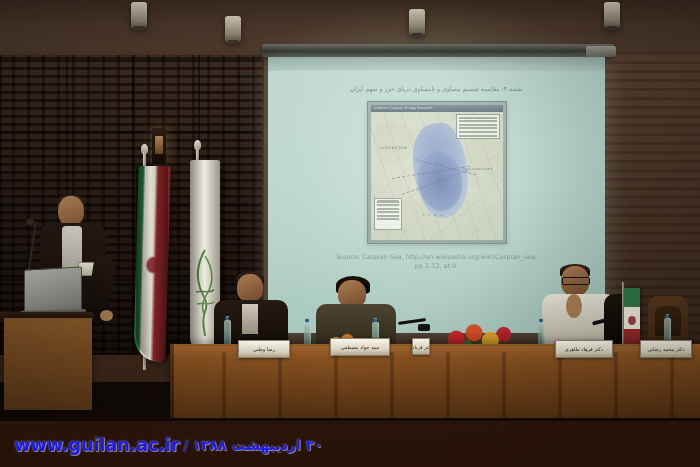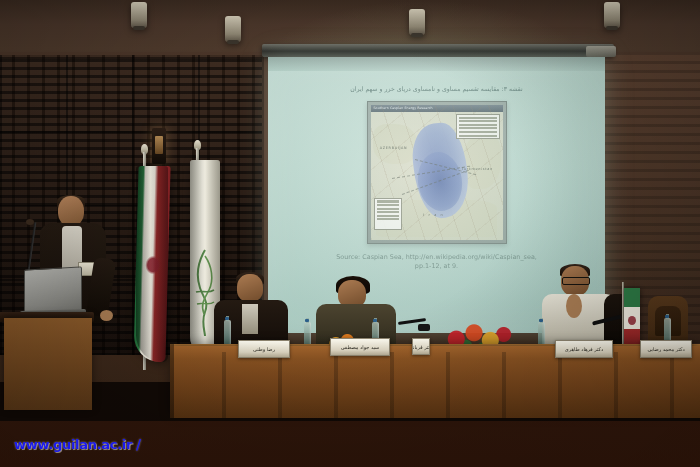--- a/index.html
+++ b/index.html
@@ -427,21 +427,21 @@
     position:absolute;left:0;bottom:0;width:700px;height:46px;
     background:linear-gradient(180deg,rgba(90,40,18,.35),rgba(60,26,10,.55));
     display:flex;align-items:center;
   }
   .banner-left{
     position:absolute;left:14px;top:50%;transform:translateY(-50%);
     display:flex;align-items:center;gap:4px;
   }
   .banner-url{
     font-family:"DejaVu Sans",sans-serif;font-weight:bold;
-    font-size:13px;color:#1a1aee;
+    font-size:18px;color:#1a1aee;
     text-shadow:0 0 2px rgba(255,255,255,.55),1px 1px 0 rgba(255,255,255,.4);
     letter-spacing:-.3px;
   }
   .banner-sep{
     font-family:"DejaVu Sans",sans-serif;font-weight:bold;font-size:14px;color:#1a1aee;
     text-shadow:0 0 2px rgba(255,255,255,.5);
   }
   .banner-date{
     font-family:"DejaVu Sans",sans-serif;font-weight:bold;
     font-size:14px;color:#1a1aee;direction:rtl;
@@ -631,16 +631,17 @@
   <div class="nameplate" style="left:640px;top:340px;width:50px;">
     <span>دکتر محمد رضایی</span>
   </div>
 
   <div class="global-dim"></div>
 
   <div class="banner">
     <div class="banner-left">
       <span class="banner-url">www.guilan.ac.ir</span>
       <span class="banner-sep">/</span>
+      <span class="banner-date">۳۰ اردیبهشت ۱۳۸۸</span>
     </div>
   </div>
 
 </div>
 
 </body></html>

